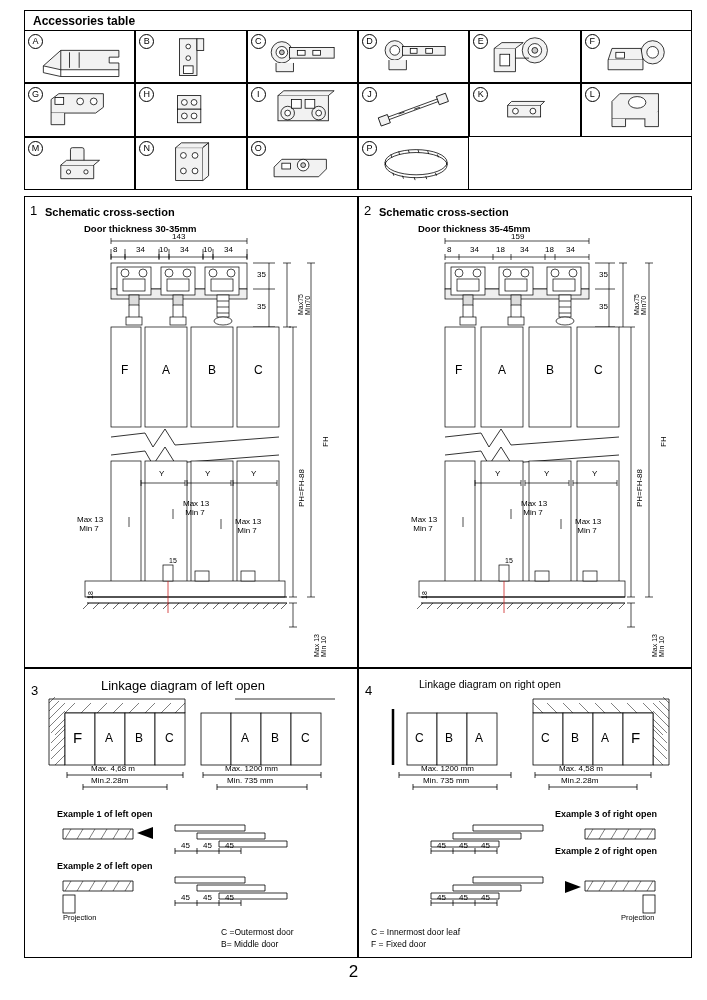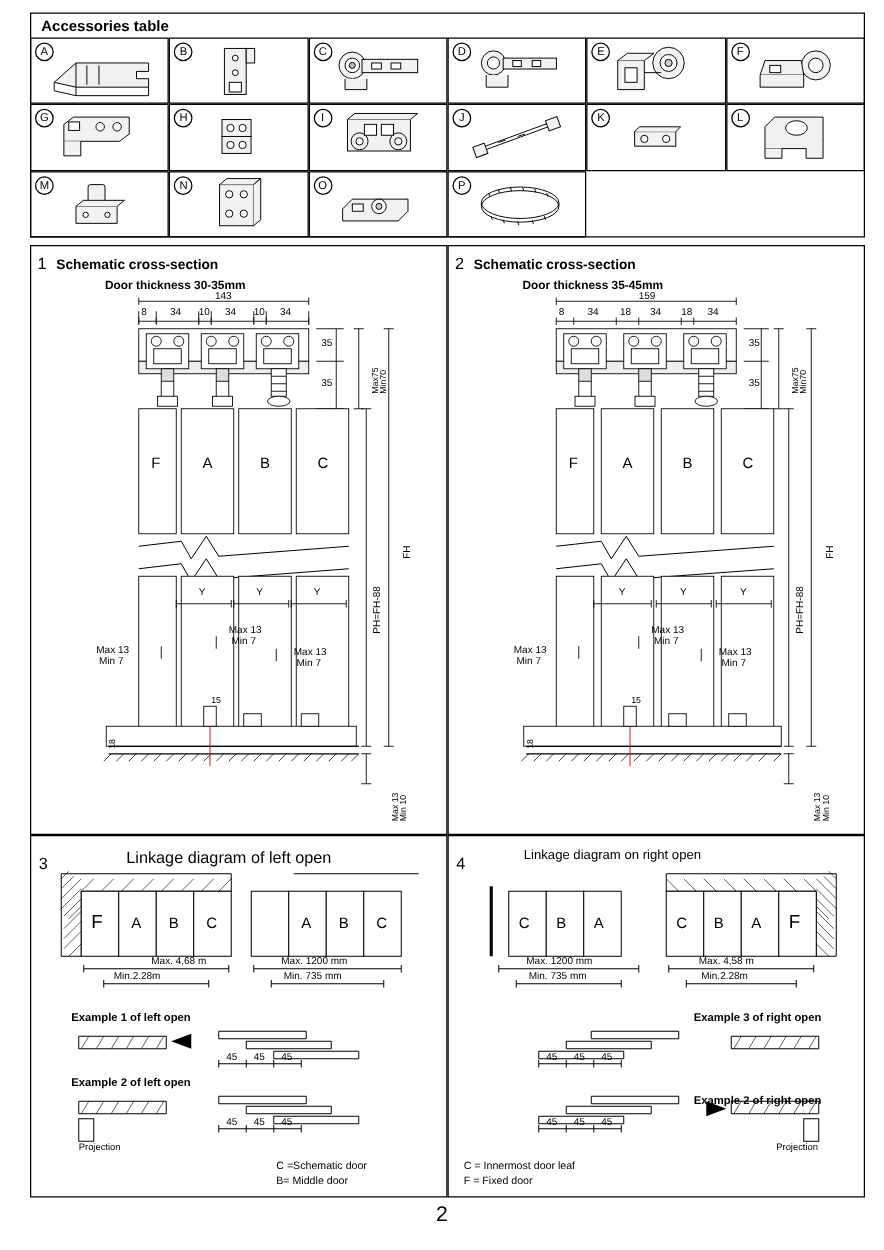--- a/index.html
+++ b/index.html
@@ -566,37 +566,37 @@
     </svg>
 
     <div class="dlet" style="left:48px;top:60px;font-size:15px;">F</div>
     <div class="dlet" style="left:80px;top:62px;">A</div>
     <div class="dlet" style="left:110px;top:62px;">B</div>
     <div class="dlet" style="left:140px;top:62px;">C</div>
     <div class="dlet" style="left:216px;top:62px;">A</div>
     <div class="dlet" style="left:246px;top:62px;">B</div>
     <div class="dlet" style="left:276px;top:62px;">C</div>
 
-    <div class="lab" style="left:66px;top:95px;margin-left:30px;">Max. 4,68 m</div>
+    <div class="lab" style="left:66px;top:95px;">Max. 4,68 m</div>
     <div class="lab" style="left:66px;top:107px;">Min.2.28m</div>
     <div class="lab" style="left:200px;top:95px;">Max. 1200 mm</div>
     <div class="lab" style="left:202px;top:107px;">Min. 735 mm</div>
 
     <div class="lab b" style="left:32px;top:140px;font-size:9px;">Example 1 of left open</div>
     <div class="lab b" style="left:32px;top:192px;font-size:9px;">Example 2 of left open</div>
     <div class="lab" style="left:38px;top:244px;font-size:7.5px;">Projection</div>
 
     <div class="lab" style="left:156px;top:172px;">45</div>
     <div class="lab" style="left:178px;top:172px;">45</div>
     <div class="lab" style="left:200px;top:172px;">45</div>
     <div class="lab" style="left:156px;top:224px;">45</div>
     <div class="lab" style="left:178px;top:224px;">45</div>
     <div class="lab" style="left:200px;top:224px;">45</div>
 
-    <div class="note" style="left:196px;top:258px;">C =Schematic door</div>
+    <div class="note" style="left:196px;top:258px;">C =Outermost door</div>
     <div class="note" style="left:196px;top:270px;">B= Middle door</div>
   </div>
 
   <div class="panel" id="s4">
     <div class="pnum" style="left:6px;top:14px;">4</div>
     <div class="phead" style="left:60px;top:9px;font-weight:normal;font-size:10.5px;">Linkage diagram on right open</div>
 
     <svg style="position:absolute;left:0;top:0;width:334px;height:290px;" viewBox="0 0 334 290">
       <g stroke="#000" fill="none" stroke-width="0.8">
         <path d="M310 30 L310 96 L294 96 L294 44 L174 44 L174 30 Z" fill="#fff"></path>
@@ -653,21 +653,21 @@
     <div class="dlet" style="left:212px;top:62px;">B</div>
     <div class="dlet" style="left:242px;top:62px;">A</div>
     <div class="dlet" style="left:272px;top:60px;font-size:15px;">F</div>
 
     <div class="lab" style="left:62px;top:95px;">Max. 1200 mm</div>
     <div class="lab" style="left:64px;top:107px;">Min. 735 mm</div>
     <div class="lab" style="left:200px;top:95px;">Max. 4,58 m</div>
     <div class="lab" style="left:202px;top:107px;">Min.2.28m</div>
 
     <div class="lab b" style="left:196px;top:140px;font-size:9px;">Example 3 of right open</div>
-    <div class="lab b" style="left:196px;top:206px;font-size:9px;">Example 2 of right open</div>
+    <div class="lab b" style="left:196px;top:177px;font-size:9px;">Example 2 of right open</div>
     <div class="lab" style="left:262px;top:244px;font-size:7.5px;">Projection</div>
 
     <div class="lab" style="left:78px;top:172px;">45</div>
     <div class="lab" style="left:100px;top:172px;">45</div>
     <div class="lab" style="left:122px;top:172px;">45</div>
     <div class="lab" style="left:78px;top:224px;">45</div>
     <div class="lab" style="left:100px;top:224px;">45</div>
     <div class="lab" style="left:122px;top:224px;">45</div>
 
     <div class="note" style="left:12px;top:258px;">C = Innermost door leaf</div>

